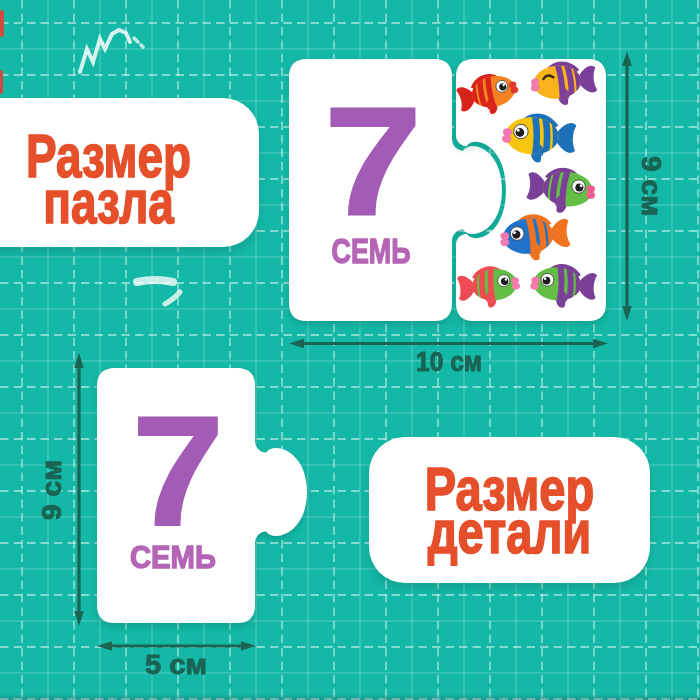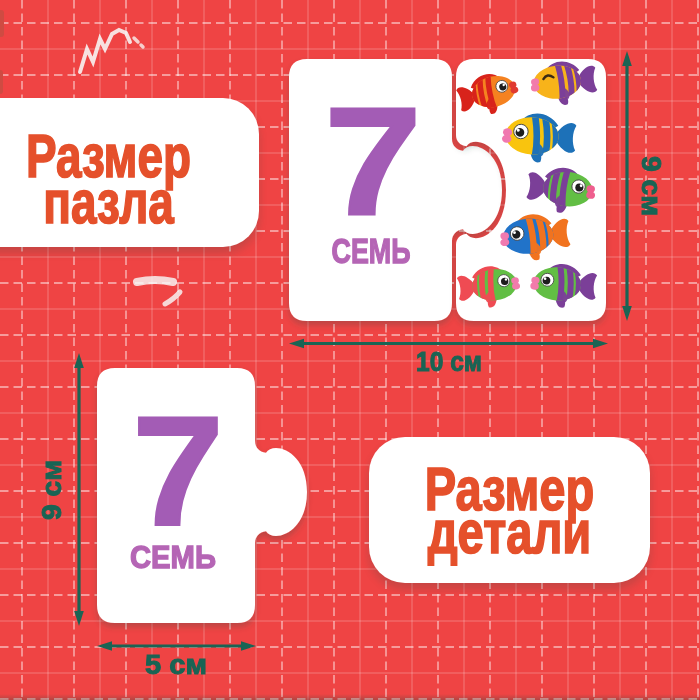--- a/index.html
+++ b/index.html
@@ -1,17 +1,17 @@
 <!DOCTYPE html>
 <html><head>
 <meta charset="utf-8">
 <style>
   html,body { margin:0; padding:0; }
   #page { position:relative; width:700px; height:700px; overflow:hidden;
-          background:#ef4444; font-family:"Liberation Sans", sans-serif; }
+          background:#14b8a6; font-family:"Liberation Sans", sans-serif; }
   .abs { position:absolute; }
   .card { position:absolute; background:#fff; border-radius:36px; -webkit-text-stroke:1.7px #e5502b;
           box-shadow:0 6px 9px rgba(15,80,64,0.18); color:#e5502b;
           font-weight:bold; text-align:center; }
   .lbl { fill:#1a6454; stroke:#1a6454; stroke-width:1; font-weight:bold; font-size:27px; font-family:"Liberation Sans", sans-serif; }
   .arr { stroke:#1a6454; stroke-width:3.2; }
   .arrh { fill:#1a6454; }
 </style>
 </head>
 <body>

